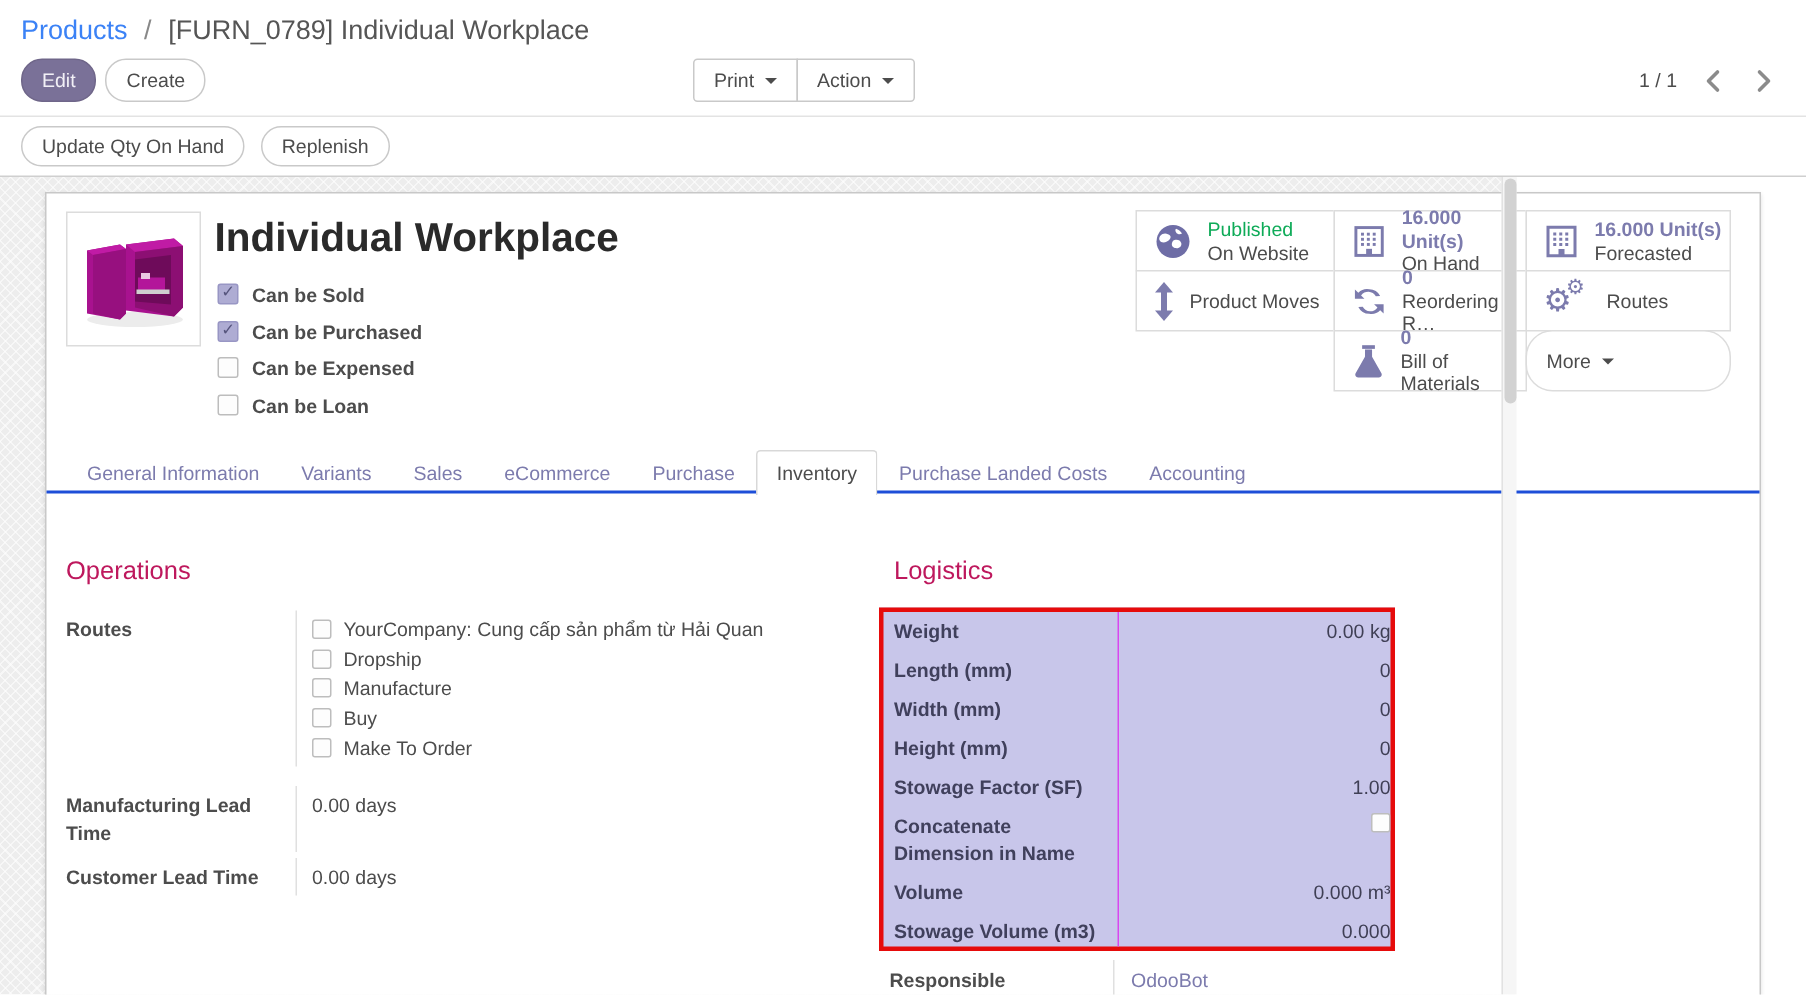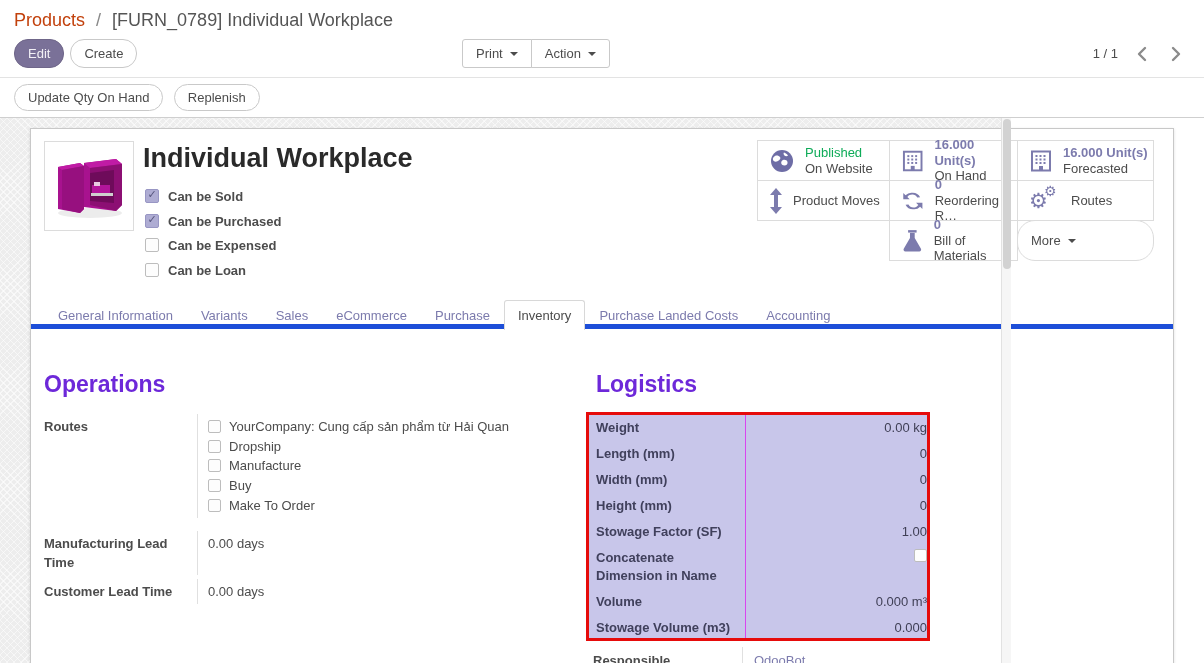--- a/index.html
+++ b/index.html
@@ -3,21 +3,21 @@
 <meta charset="utf-8">
 <style>
   * { margin:0; padding:0; box-sizing:border-box; }
   html,body { width:1204px; height:663px; overflow:hidden; }
   body { font-family:"Liberation Sans", sans-serif; background:#fff; color:#4c4c4c; }
   .screen { position:relative; width:1204px; height:663px; overflow:hidden; }
 
   
   .topbar { position:absolute; left:0; top:0; width:1204px; height:78px; background:#fff; border-bottom:1px solid #e3e3e3; }
   .breadcrumb { position:absolute; left:14px; top:8px; font-size:18px; line-height:24px; }
-  .breadcrumb a { color:#c2410c; text-decoration:none; cursor:pointer; }
+  .breadcrumb a { color:#3b82f6; text-decoration:none; cursor:pointer; }
   .breadcrumb .sep { color:#888; margin:0 6px; }
   .breadcrumb .current { color:#555; }
   .btn { display:inline-flex; align-items:center; justify-content:center; height:29px; padding:0 13px;
          background:#fff; border:1px solid #c9c9c9; border-radius:14px; font-size:13px; color:#4c4c4c;
          font-family:inherit; cursor:pointer; }
   .btn.primary { background:#7a7198; border-color:#6f6689; color:#f2f0f6; }
   .cp-row { position:absolute; left:14px; top:39px; width:1176px; height:29px; }
   .cp-left { position:absolute; left:0; top:0; display:flex; gap:6px; }
   .cp-center { position:absolute; left:448px; top:0; display:flex; }
   .cp-center .btn { border-radius:0; margin-left:-1px; }
@@ -68,27 +68,27 @@
   .stat .txt { margin-left:10px; line-height:15.5px; }
   .stat .v { font-weight:bold; color:#7c7bad; }
   .stat .v.green { color:#0eab58; font-weight:normal; }
   .stat .l { color:#4c4c4c; }
   .stat .single { color:#4c4c4c; }
   .gear-wrap { position:relative; width:32px; height:30px; color:#7c7bad; }
   .gear1 { position:absolute; left:0; top:4px; font-size:21px; line-height:21px; }
   .gear2 { position:absolute; left:15px; top:-2px; font-size:14px; line-height:14px; }
 
   
-  .tabs { position:absolute; left:0; top:170px; width:1142px; height:30px; border-bottom:5px solid #1d4ed8; padding-left:13px; display:flex;text-align:right; }
+  .tabs { position:absolute; left:0; top:170px; width:1142px; height:30px; border-bottom:2px solid #1d4ed8; padding-left:13px; display:flex;text-align:right; }
   .tab { position:relative; top:1px; height:30px; display:flex; align-items:center; padding:0 13px;
          font-size:13px; color:#7c7bad; cursor:pointer; border:1px solid transparent; border-bottom:none; background:transparent; }
   .tab.active { background:#fff; color:#4c4c4c; border-color:#d8d8d8; border-radius:3px 3px 0 0; }
 
   
-  .group-title { font-size:23px; font-weight:bold; color:#6d28d9; }
+  .group-title { font-size:17px; font-weight:normal; color:#be185d; }
   .ops { position:absolute; left:13px; top:242px; width:520px; }
   .ops .group-title { margin-bottom:16px; }
   .frow { display:flex; }
   .flabel { width:153px; flex:none; font-size:13px; font-weight:bold; color:#4c4c4c; line-height:19px; padding-top:3px; }
   .fval { flex:1; border-left:1px solid #e0e0e0; padding:3px 0 3px 10px; font-size:13px; color:#4c4c4c; line-height:19px; }
   .route-opt { display:flex; align-items:center; height:19.6px; }
   .route-opt .cb { margin-right:8px; }
   .ops .frow.lead { margin-top:13px; }
   .ops .frow.lead2 { margin-top:4px; }
 

